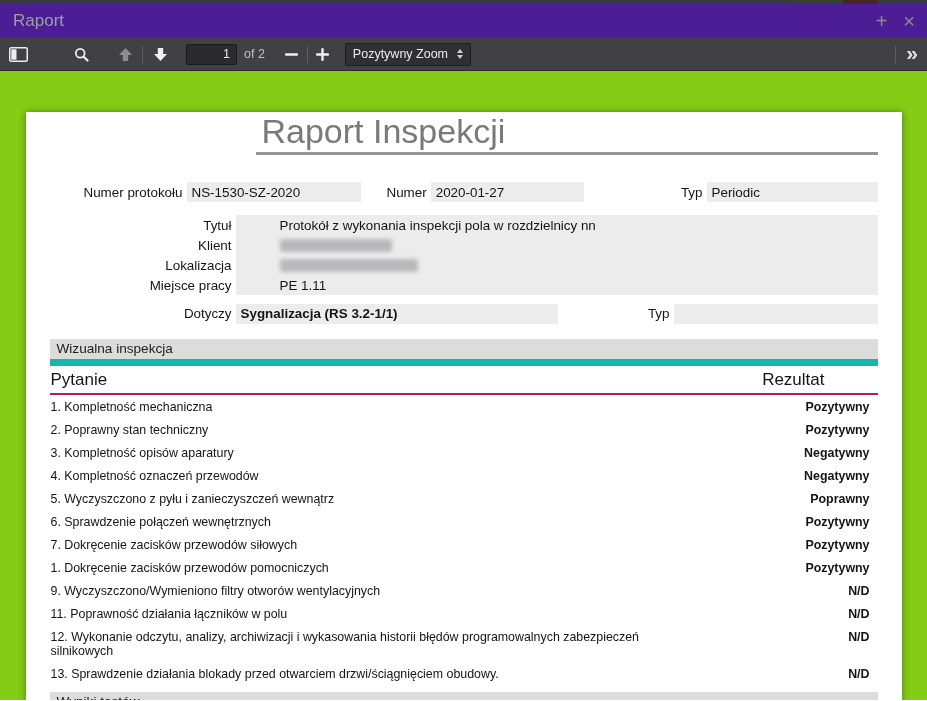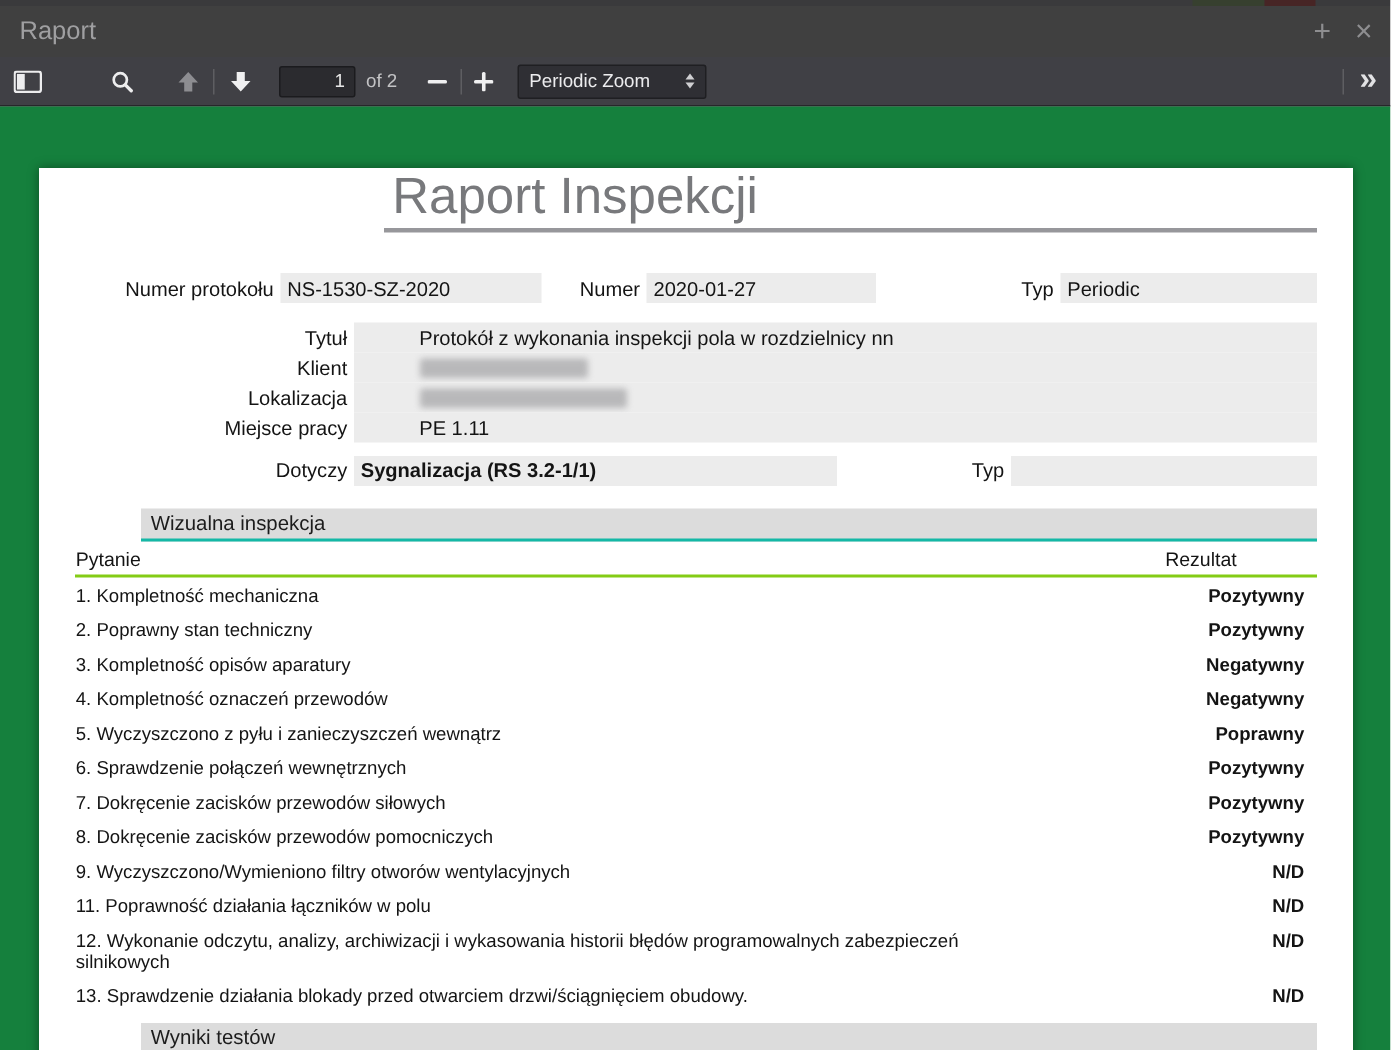--- a/index.html
+++ b/index.html
@@ -5,21 +5,21 @@
   * { box-sizing: border-box; margin: 0; padding: 0; }
   html,body { width:927px; height:701px; overflow:hidden; background:#fff;
               font-family:"Liberation Sans", sans-serif; }
 
   
   .top-strip { height:4px; background:#3a3a3c; position:relative; }
   .strip-green { position:absolute; left:795px; width:48px; top:0; bottom:0; background:#37402f; }
   .strip-red   { position:absolute; left:843px; width:34px; top:0; bottom:0; background:#472525; }
 
   
-  .titlebar { height:34px; background:#404040; display:flex; align-items:center; padding:0 12px 0 13px; }
+  .titlebar { height:34px; background:#4c1d95; display:flex; align-items:center; padding:0 12px 0 13px; }
   .titlebar-title { color:#9f9fa1; font-size:17px; }
   .win-btns { margin-left:auto; display:flex; gap:16px; align-items:center; }
   .win-btn { color:#8e8e90; font-size:20px; line-height:20px; cursor:default; }
 
   
   .toolbar { height:33px; background:#404045; border-bottom:1px solid #27272a;
              display:flex; align-items:center; }
   .tb-btn { display:flex; align-items:center; justify-content:center;
             width:26px; height:24px; border-radius:2px; cursor:default; }
   .sep { width:1px; height:17px; background:#5e5e62; margin:0 4px; flex:none; }
@@ -30,21 +30,21 @@
   .zoom-select { margin-left:11px; width:126px; height:23px; background:#2f2f34;
                  border:1px solid #1f1f22; border-radius:2px; display:flex; align-items:center;
                  padding:0 7px; color:#ececee; font-size:12.5px; cursor:default; }
   .dd-arrows { margin-left:auto; display:flex; flex-direction:column; gap:2px; }
   .tri-up   { width:0; height:0; border-left:3.5px solid transparent; border-right:3.5px solid transparent; border-bottom:4px solid #cfcfd2; }
   .tri-down { width:0; height:0; border-left:3.5px solid transparent; border-right:3.5px solid transparent; border-top:4px solid #cfcfd2; }
   .spacer { flex:1; }
   .more-tools { color:#e2e2e4; font-size:21px; font-weight:bold; margin:0 9px 2px 6px; cursor:default; }
 
   
-  .viewer { height:629px; background:#15803d; overflow:hidden; position:relative; }
+  .viewer { height:629px; background:#84cc16; overflow:hidden; position:relative; }
   .page { width:876px; margin:12px auto 0; background:#fff; min-height:700px;
           box-shadow:0 0 7px rgba(0,0,0,0.40); }
   .content { padding:0 24px; color:#141414; }
 
   .doc-title-text { margin:41px 0 0 212px; font-size:34px; color:#78797c; line-height:38px; }
   .doc-underline { margin-left:206px; height:3px; background:#97979b; margin-top:2px; }
 
   .meta { margin-top:27px; font-size:13.4px; }
   .mrow { display:flex; align-items:center; height:20px; margin-bottom:0; }
   .mrow-a { margin-bottom:13px; }
@@ -55,25 +55,25 @@
   .w1 { width:133px; } .b1 { width:174px; margin-left:4px; }
   .l2 { margin-left:26px; } .b2 { width:153px; margin-left:4px; }
   .l3 { margin-left:auto; } .b3 { width:171px; margin-left:4px; }
   .wlab { width:182px; } .bflex { flex:1; margin-left:4px;padding-left:44px; }
   .bbold { width:322px; margin-left:4px; font-weight:bold; }
   .b3f { width:204px; margin-left:4px; }
   .redact { display:inline-block; height:13px; border-radius:2px; background:#8f8f92;
             opacity:.55; filter:blur(2px); }
   .rw1 { width:112px; } .rw2 { width:138px; }
 
-  .section-bar { margin-top:15px; background:#dcdcdc; border-bottom:2px solid #14b8a6;
-                 font-size:13.6px; padding:2px 7px 3px; color:#1c1c1c;margin-left:44px; }
+  .section-bar { margin-top:15px; background:#dcdcdc; border-bottom:7px solid #14b8a6;
+                 font-size:13.6px; padding:2px 7px 3px; color:#1c1c1c; }
   .section-bar2 { margin-top:7px; }
 
-  .thead { display:flex; font-size:13px; padding:4px 1px 3px; border-bottom:2px solid #84cc16; }
+  .thead { display:flex; font-size:17px; padding:4px 1px 3px; border-bottom:2px solid #be185d; }
   .th-q { flex:1; }
   .th-r { width:170px; text-align:right; padding-right:52px; }
 
   .trow { display:flex; font-size:12.4px; padding:4.5px 1px; }
   .td-q { flex:1; padding-right:10px; }
   .td-r { width:170px; text-align:right; padding-right:7px; white-space:nowrap;font-weight:bold; }
 </style>
 </head>
 <body>
 
@@ -122,21 +122,21 @@
     </svg>
   </span>
   <span class="sep"></span>
   <span class="tb-btn" style="width:22px">
     <svg width="13" height="13" viewBox="0 0 13 13">
       <rect y="5.3" width="13" height="2.4" rx="1" fill="#f0f0f1"></rect>
       <rect x="5.3" width="2.4" height="13" rx="1" fill="#f0f0f1"></rect>
     </svg>
   </span>
   <span class="zoom-select">
-    <span>Periodic Zoom</span>
+    <span>Pozytywny Zoom</span>
     <span class="dd-arrows">
       <span class="tri-up"></span>
         <span class="tri-down"></span>
     </span>
   </span>
   <span class="spacer"></span>
   <span class="sep"></span>
   <span class="more-tools">
     <span>»</span>
   </span>
@@ -215,21 +215,21 @@
       </div>
       <div class="trow">
         <span class="td-q">6. Sprawdzenie połączeń wewnętrznych</span>
         <span class="td-r">Pozytywny</span>
       </div>
       <div class="trow">
         <span class="td-q">7. Dokręcenie zacisków przewodów siłowych</span>
         <span class="td-r">Pozytywny</span>
       </div>
       <div class="trow">
-        <span class="td-q">8. Dokręcenie zacisków przewodów pomocniczych</span>
+        <span class="td-q">1. Dokręcenie zacisków przewodów pomocniczych</span>
         <span class="td-r">Pozytywny</span>
       </div>
       <div class="trow">
         <span class="td-q">9. Wyczyszczono/Wymieniono filtry otworów wentylacyjnych</span>
         <span class="td-r">N/D</span>
       </div>
       <div class="trow">
         <span class="td-q">11. Poprawność działania łączników w polu</span>
         <span class="td-r">N/D</span>
       </div>

